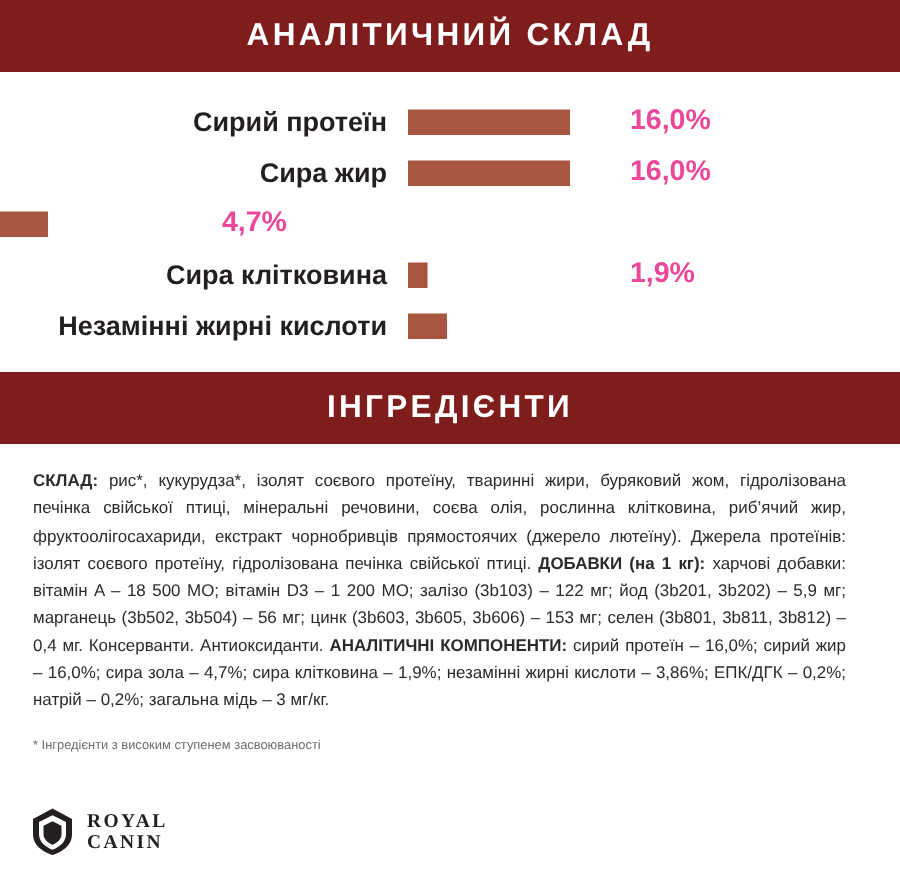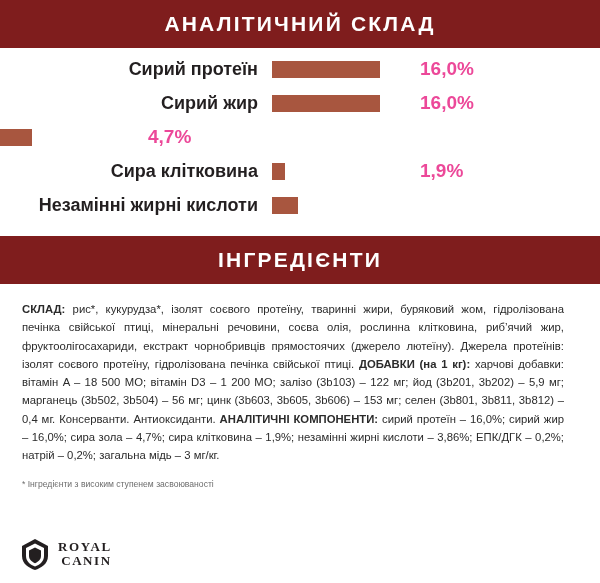--- a/index.html
+++ b/index.html
@@ -24,21 +24,21 @@
     font-weight: bold;
     letter-spacing: 2.2px;
     font-size: 21px;
     line-height: 48px;
     height: 48px;
   }
   .band.second { margin-top: 4px; }
 
   
   .chart {
-    padding: 4px 0 10px 0;
+    padding: 16px 0 10px 0;
   }
   .row {
     display: flex;
     align-items: center;
     height: 34px;
   }
   .row-label {
     width: 272px;
     text-align: right;
     padding-right: 14px;
@@ -89,21 +89,20 @@
     gap: 8px;
   }
   .crest {
     width: 30px; height: 34px;
     position: relative;
   }
   .logo-text {
     display: flex;
     flex-direction: column;
     line-height: 1.05;
-    align-items: flex-end;
   }
   .logo-text span {
     font-family: "Liberation Serif", serif;
     font-size: 13px;
     letter-spacing: 1.6px;
     color: #231f20;
     font-weight: bold;
   }
 </style>
 </head>
@@ -117,21 +116,21 @@
 
     <div class="row">
       <div class="row-label">Сирий протеїн</div>
       <div class="row-bar-wrap">
         <div class="row-bar" style="width: 108px; background: rgb(168, 86, 63);"></div>
       </div>
       <div class="row-value">16,0%</div>
     </div>
 
     <div class="row">
-      <div class="row-label">Сирий жир</div>
+      <div class="row-label">Сира жир</div>
       <div class="row-bar-wrap">
         <div class="row-bar" style="width: 108px; background: rgb(168, 86, 63);"></div>
       </div>
       <div class="row-value">16,0%</div>
     </div>
 
     <div class="row">
       <div class="row-bar-wrap">
         <div class="row-bar" style="width: 31.725px; background: rgb(168, 86, 63);"></div>
       </div>

